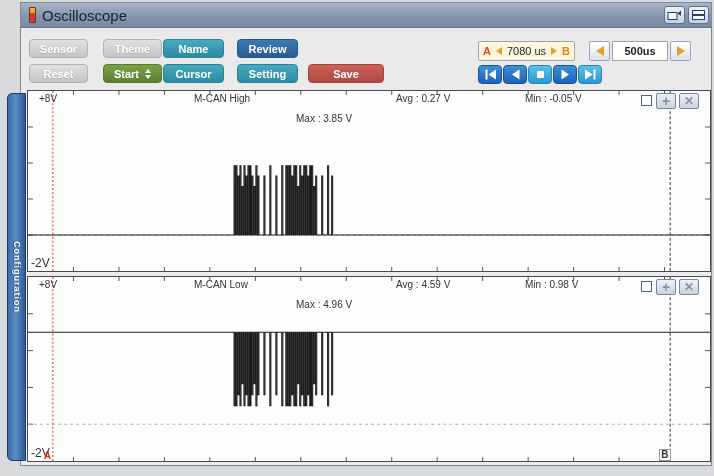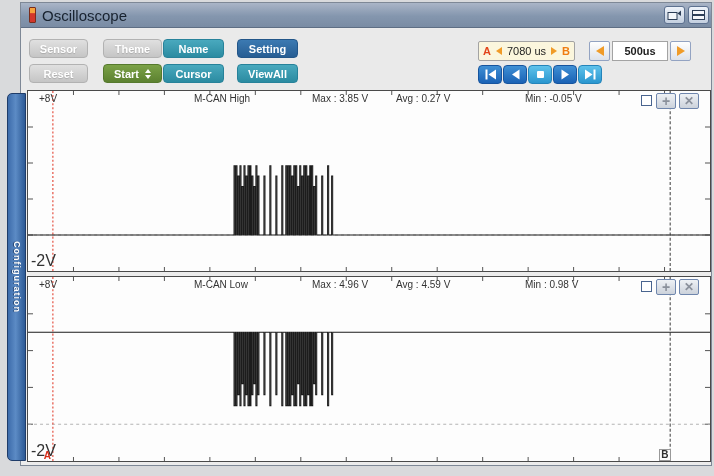--- a/index.html
+++ b/index.html
@@ -70,24 +70,24 @@
                    text-shadow:0 1px 1px #1c3a66; }
 
   
   .panel { position:absolute; left:6px; width:684px; background:#fdfdfd; border:1px solid #4a4a4a; }
   .panel.p1 { top:87px;  height:182px; }
   .panel.p2 { top:273px; height:186px; }
   .plot-svg { position:absolute; left:0; top:0; width:100%; height:100%; }
   .ph-label { position:absolute; top:2px; font-size:10px; color:#333; white-space:nowrap; }
   .y-top    { left:3px;margin-left:8px; }
   .ch-name  { left:166px; }
-  .st-max   { left:284px; }
+  .st-max   { left:268px;margin-top:20px; }
   .st-avg   { left:368px; }
   .st-min   { left:497px; }
-  .y-bottom { position:absolute; left:3px; bottom:1px; font-size:16px; color:#333; }
+  .y-bottom { position:absolute; left:3px; bottom:1px; font-size:12px; color:#333; }
   .chk { position:absolute; left:613px; top:4px; width:11px; height:11px; background:#fff; border:1px solid #49648f; }
   .mini-btn { position:absolute; top:2px; width:20px; height:16px; border:1px solid #6f86ad; border-radius:2px;
               background:linear-gradient(#eef1f5,#ccd2db); display:flex; align-items:center; justify-content:center;
               font-weight:bold; color:#8a909b; }
   .mini-plus { left:628px; font-size:14px; line-height:13px; }
   .mini-x    { left:651px; font-size:12px; line-height:13px; }
   .cursor-label { position:absolute; bottom:0px; font-size:10px; font-weight:bold; }
   .cursor-label.a { color:#d62d1a; }
   .cursor-label.b { color:#333; background:#fff; border:1px solid #999; padding:0 1px; line-height:10px; }
 </style>
@@ -110,32 +110,33 @@
         <rect x="0.5" y="0.5" width="12" height="4" fill="#f4f7fb" stroke="#2c3e57"></rect>
         <rect x="0.5" y="5.5" width="12" height="4" fill="#f4f7fb" stroke="#2c3e57"></rect>
       </svg>
     </div>
   </div>
 
   <div class="toolbar">
     <div class="btn gray row1 bx1">Sensor</div>
     <div class="btn gray row1 bx2">Theme</div>
     <div class="btn teal row1 bx3">Name</div>
-    <div class="btn navy row1 bx4">Setting</div>
+    <div class="btn navy row1 bx4">Review</div>
 
     <div class="btn gray row2 bx1">Reset</div>
     <div class="btn green row2 bx2">
       <span>Start</span>
       <span class="spinner">
           <i class="up"></i>
           <i class="dn"></i>
         </span>
     </div>
     <div class="btn teal row2 bx3">Cursor</div>
-    <div class="btn teal row2 bx4">ViewAll</div>
+    <div class="btn teal row2 bx4">Setting</div>
+    <div class="btn red row2 bx5">Save</div>
 
     <div class="ab-field">
       <span class="ab-a">A</span>
       <span class="tri-l"></span>
       <span class="ab-value">7080 us</span>
       <span class="tri-r"></span>
       <span class="ab-b">B</span>
     </div>
     <div class="arrow-btn ar1">
         <span class="tri-l"></span>

